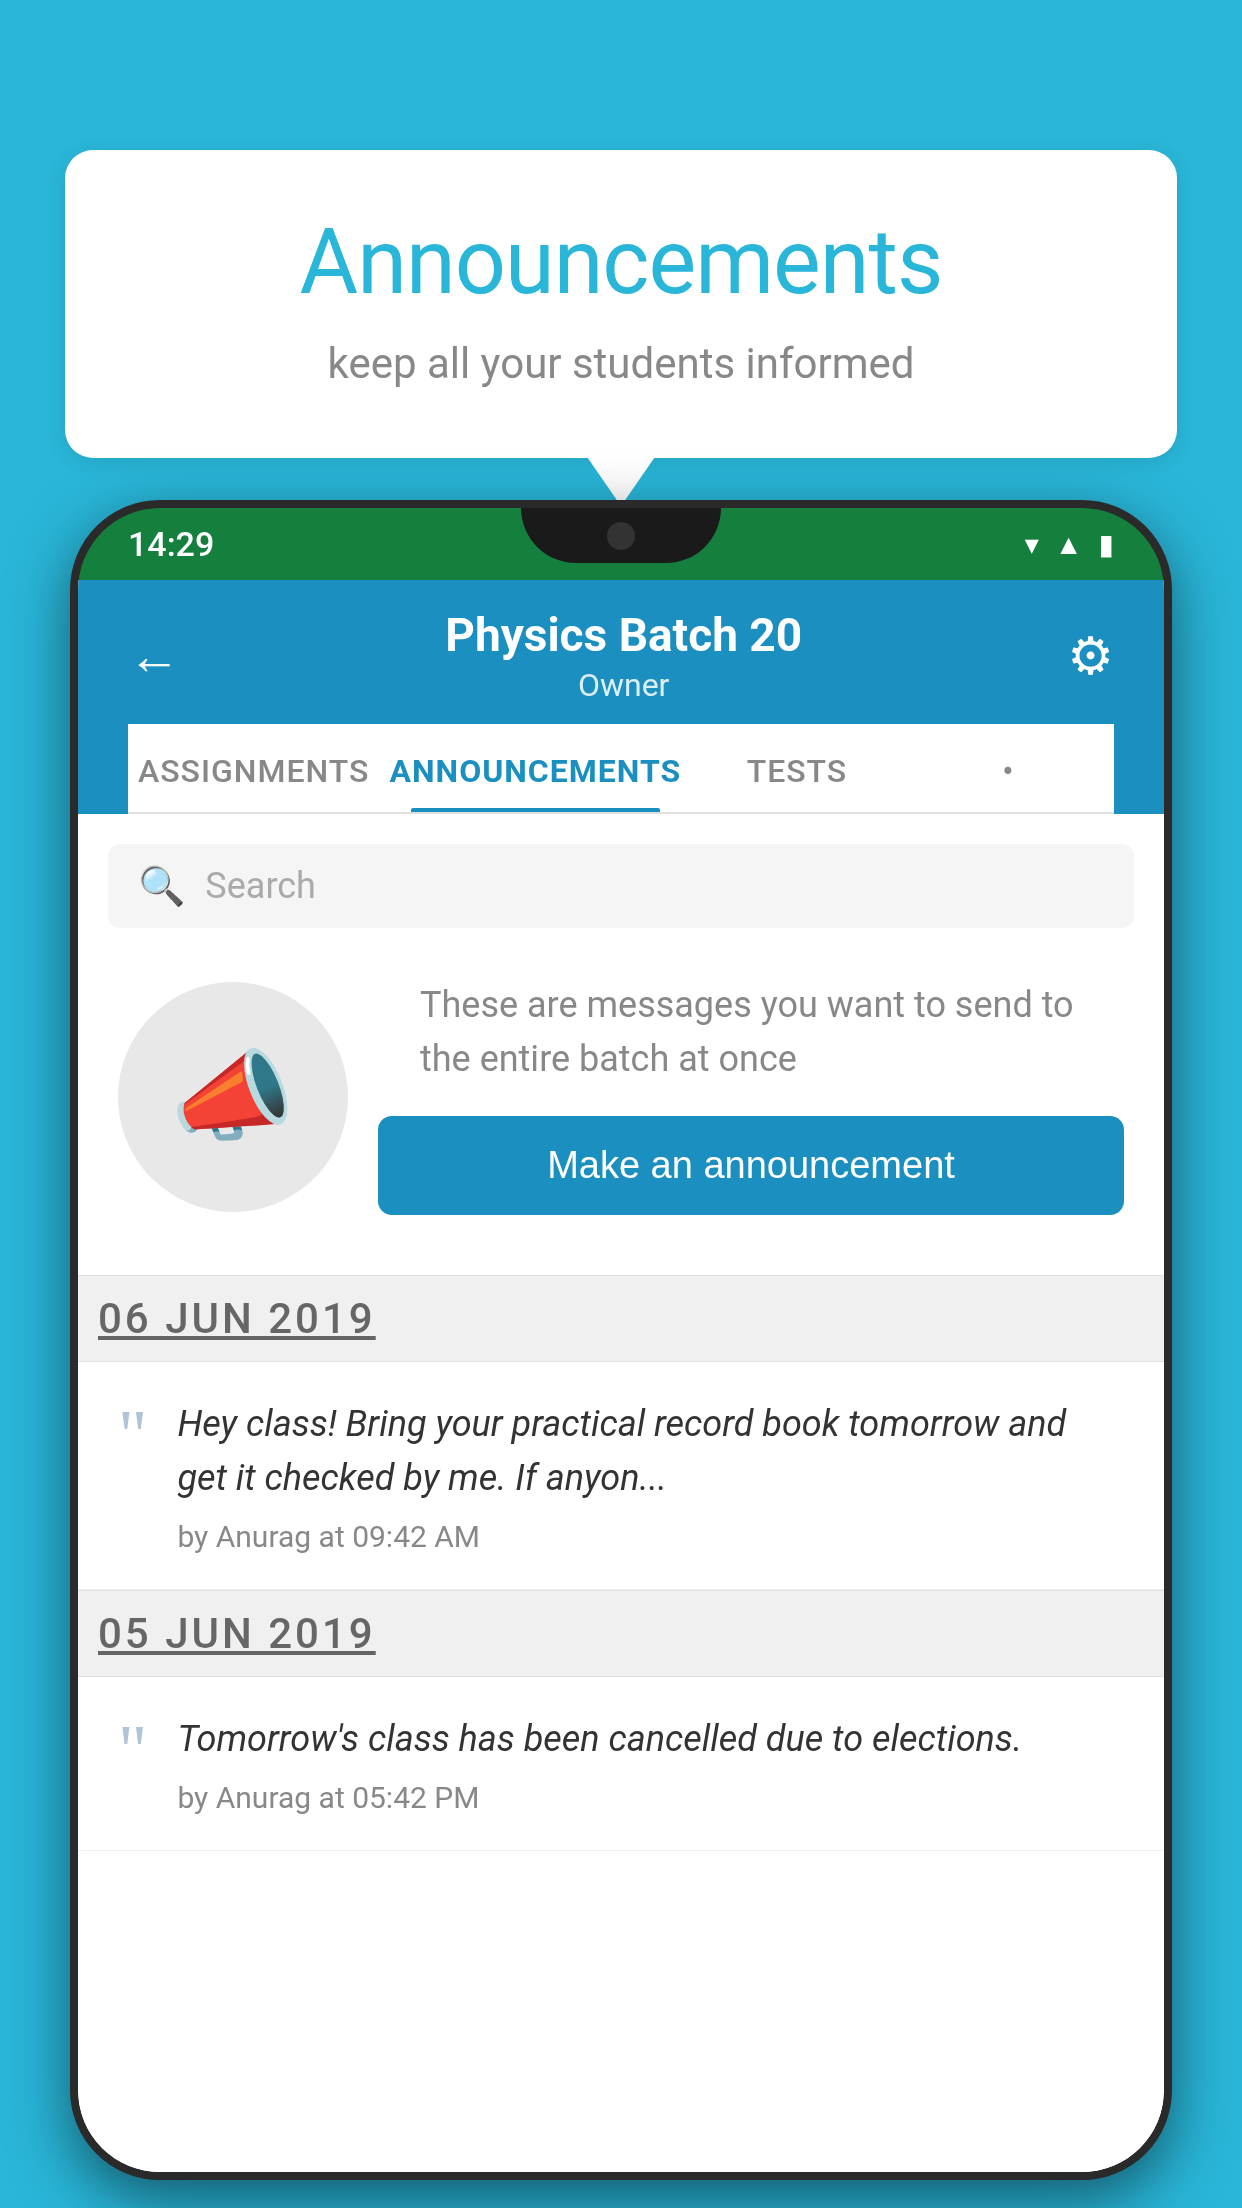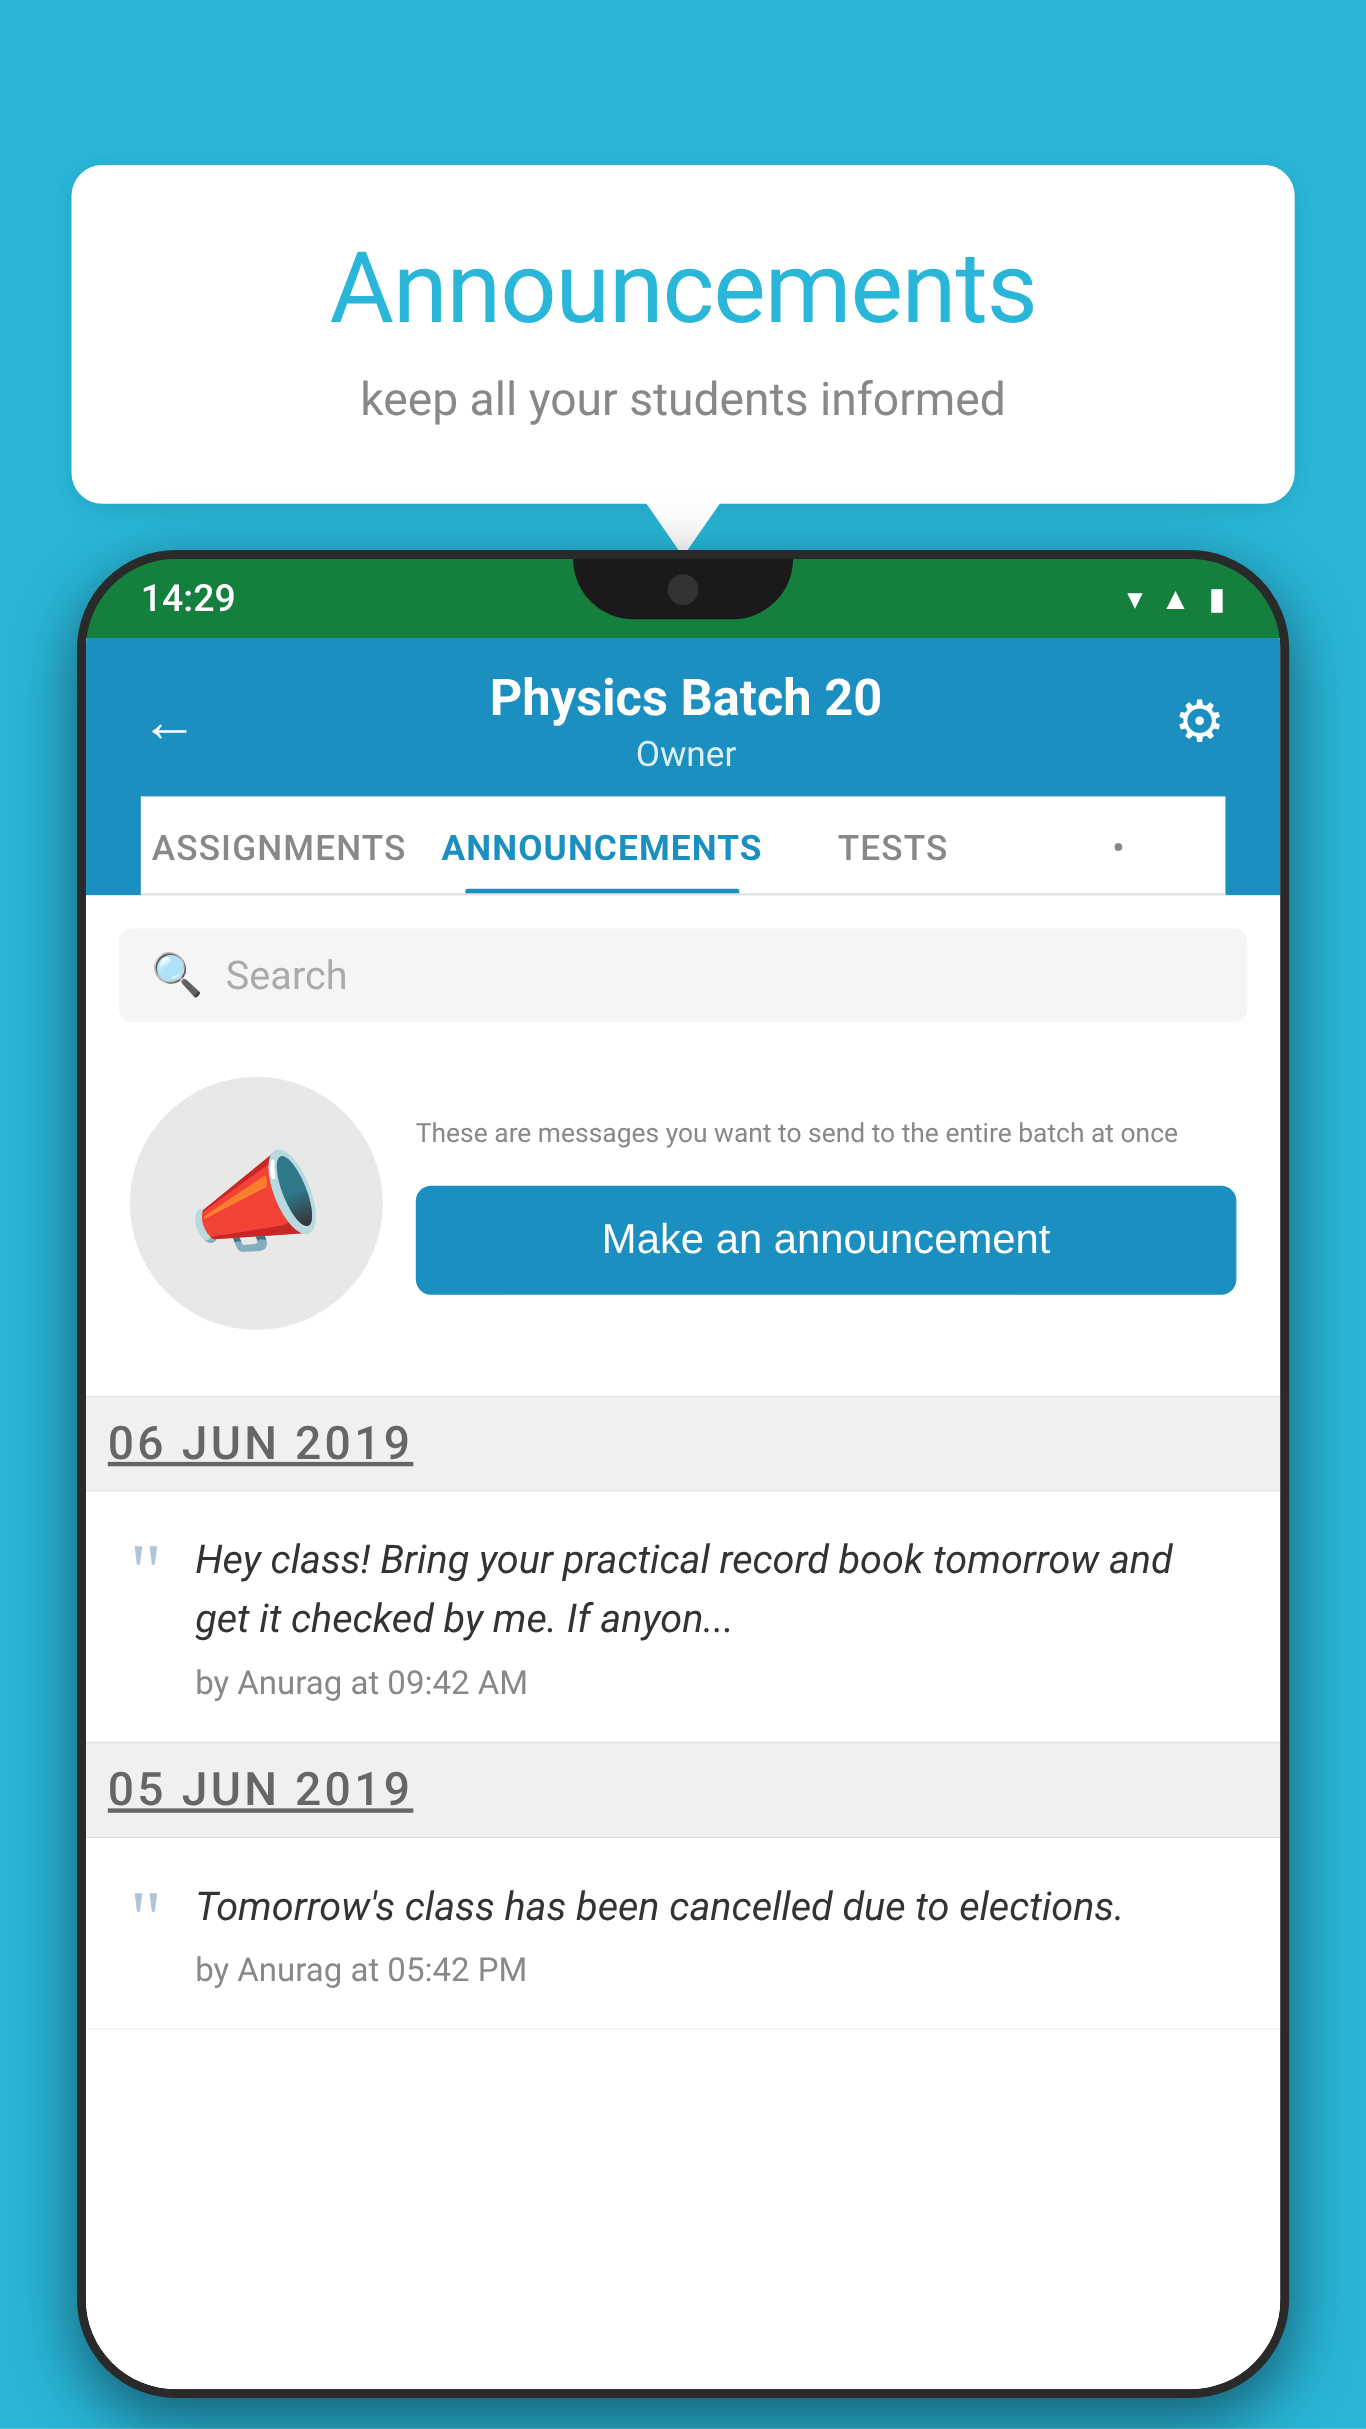--- a/index.html
+++ b/index.html
@@ -171,21 +171,20 @@
     .gear-icon {
       font-size: 52px;
       color: white;
     }
 
     
     .tabs {
       display: flex;
       background: white;
       border-bottom: 2px solid #e0e0e0;
-      gap: 12px;
     }
 
     .tab {
       flex: 1;
       text-align: center;
       padding: 28px 10px 22px;
       font-size: 32px;
       font-weight: 500;
       color: #888;
       letter-spacing: 1px;
@@ -260,24 +259,25 @@
     .megaphone-icon {
       font-size: 100px;
       color: #6a8aaa;
     }
 
     .promo-right {
       flex: 1;
     }
 
     .promo-description {
-      font-size: 24px;
+      font-size: 36px;
       color: #888;
       line-height: 1.5;
       margin-bottom: 30px;
+      margin-left: 42px;
     }
 
     .make-announcement-btn {
       background: #1a8fc0;
       color: white;
       border: none;
       border-radius: 14px;
       padding: 28px 40px;
       font-size: 38px;
       font-weight: 500;

